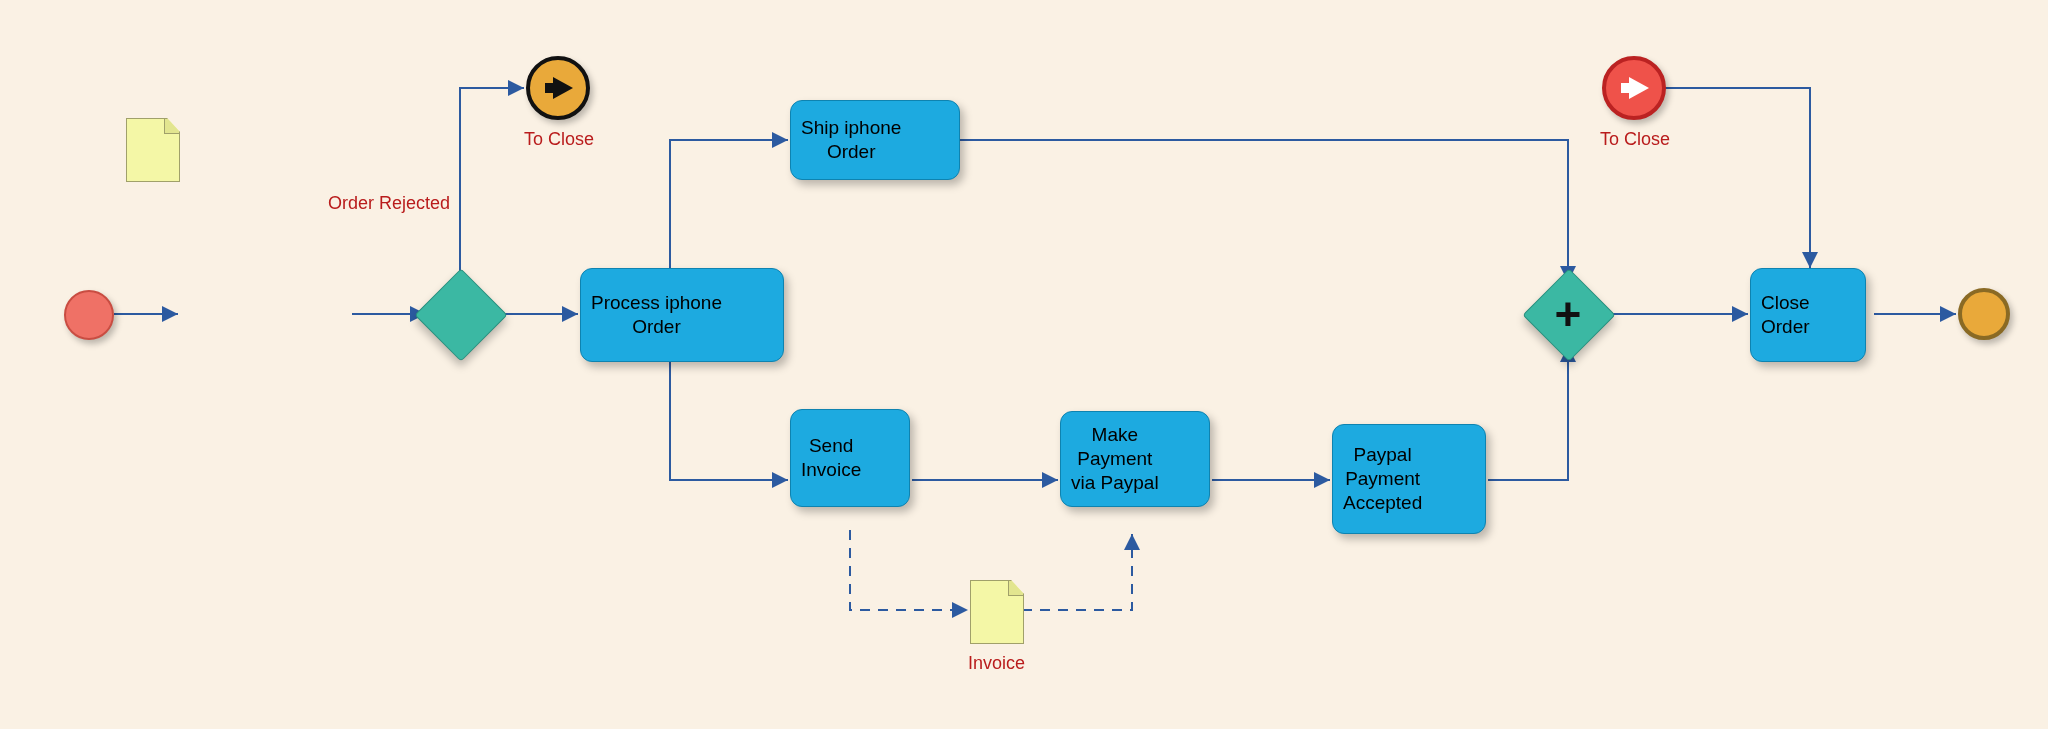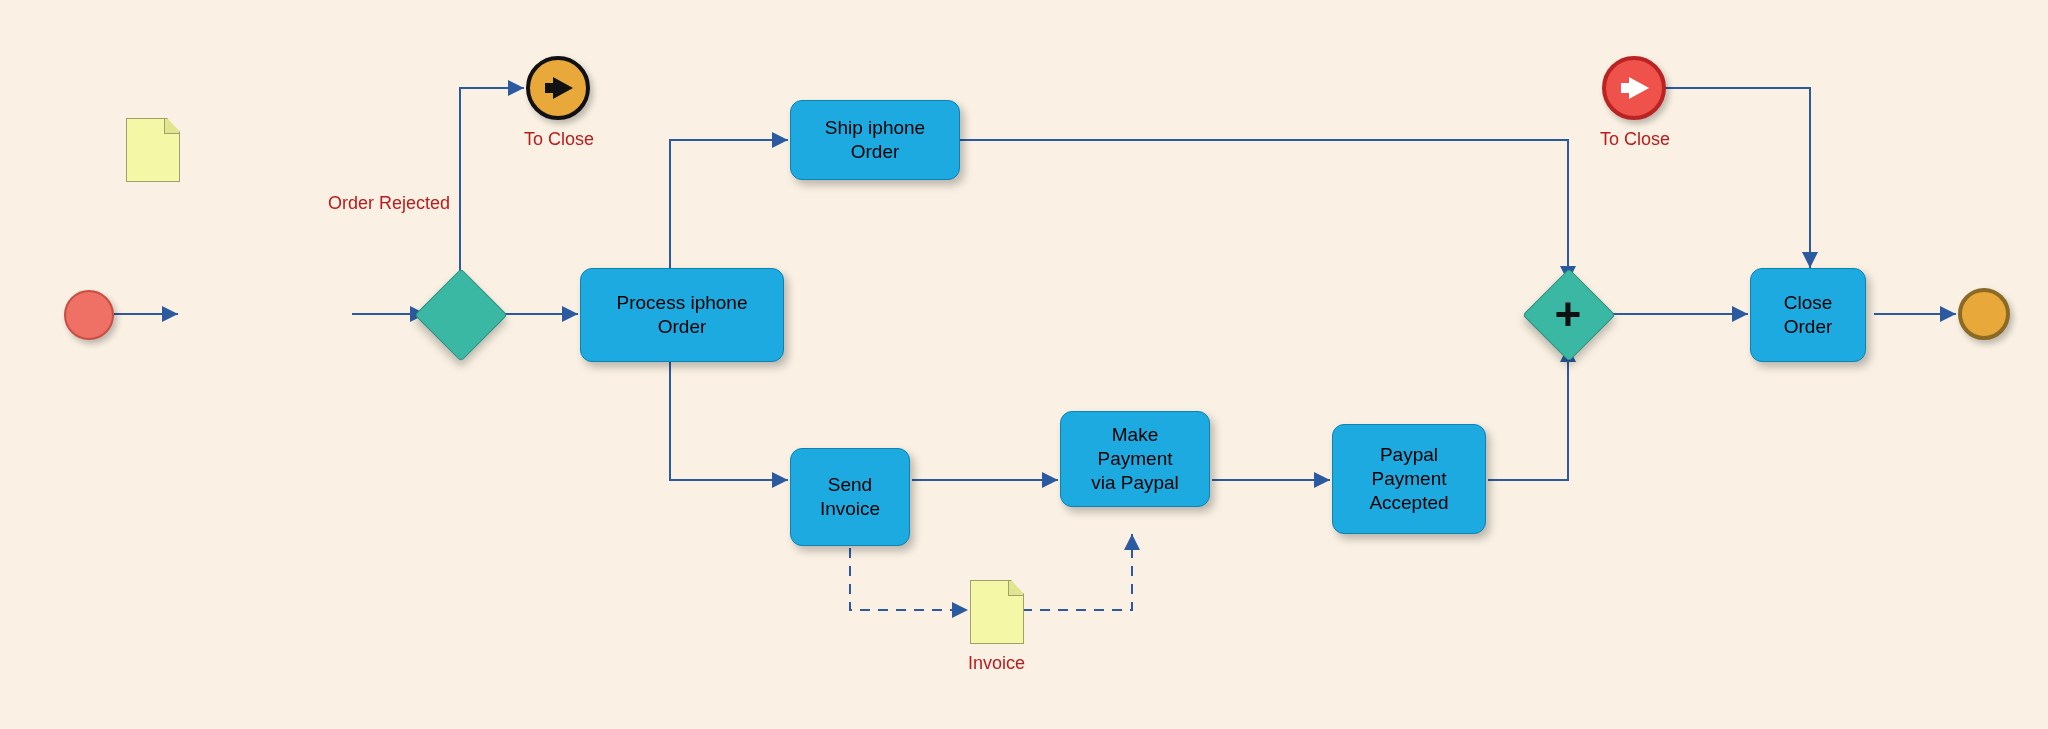--- a/index.html
+++ b/index.html
@@ -27,21 +27,21 @@
     background: #1daae0;
     border: 1px solid #0e83b0;
     border-radius: 12px;
     box-shadow: 4px 5px 8px rgba(0,0,0,0.25);
     color: #000;
     font-size: 19px;
     line-height: 1.25;
     text-align: center;
     display: flex;
     align-items: center;
-    justify-content: center;
+    justify-content: flex-start;
     padding: 6px 10px;
     box-sizing: border-box;
   }
   .start-event, .end-event, .intermediate-event {
     position: absolute;
     border-radius: 50%;
     box-shadow: 3px 4px 6px rgba(0,0,0,0.25);
   }
   .start-event {
     width: 46px; height: 46px;
@@ -208,21 +208,21 @@
   <div class="task" style="left:580px; top:268px; width:204px; height:94px;">
     <span style="white-space:pre-line;">Process iphone
 Order</span>
   </div>
 
   <div class="task" style="left:790px; top:100px; width:170px; height:80px;">
     <span style="white-space:pre-line;">Ship iphone
 Order</span>
   </div>
 
-  <div class="task" style="left:790px; top:448px; width:120px; height:98px;">
+  <div class="task" style="left:790px; top:409px; width:120px; height:98px;">
     <span style="white-space:pre-line;">Send
 Invoice</span>
   </div>
 
   <div class="task" style="left:1060px; top:411px; width:150px; height:96px;">
     <span style="white-space:pre-line;">Make
 Payment
 via Paypal</span>
   </div>
 

